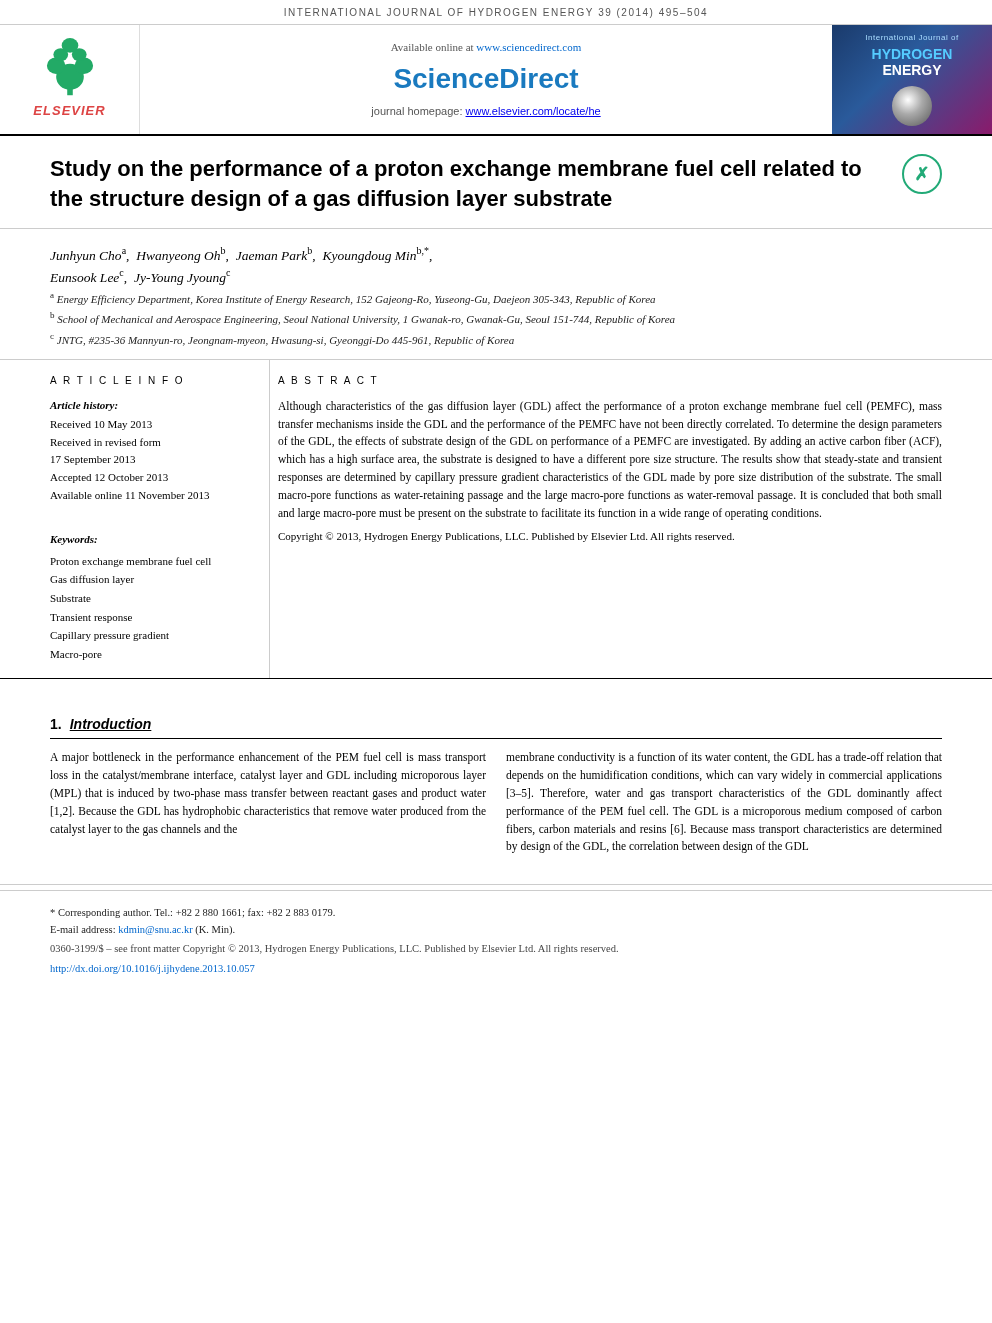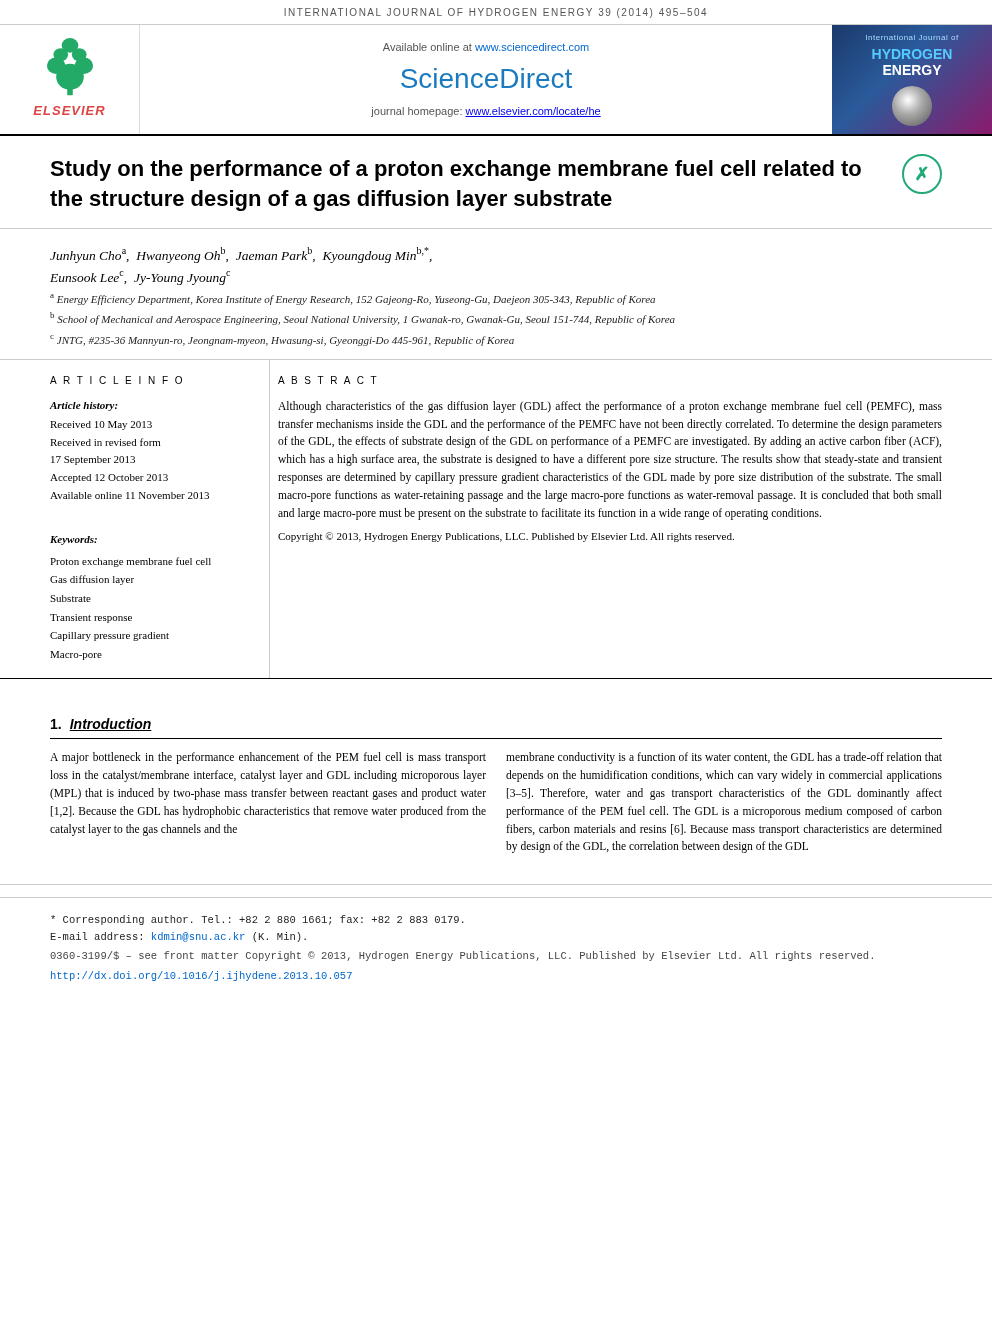--- a/index.html
+++ b/index.html
@@ -63,34 +63,34 @@
       display: flex;
       flex-direction: column;
       align-items: center;
       justify-content: center;
       padding: 10px;
     }
 
     .available-online {
       font-size: 11px;
       color: #555;
-      font-family: Liberation Sans, sans-serif;
+      font-family: Liberation Serif, serif;
       margin-bottom: 4px;
     }
 
     .available-online a {
       color: #0066cc;
       text-decoration: none;
     }
 
     .sciencedirect-brand {
       font-size: 28px;
       color: #f47920;
       font-family: Arial, sans-serif;
-      font-weight: normal;
+      font-weight: bold;
     }
 
     .sciencedirect-brand span {
       color: #1a7abf;
     }
 
     .journal-homepage {
       font-size: 11px;
       color: #555;
       font-family: Arial, sans-serif;
@@ -330,22 +330,21 @@
 
     .text-col p {
       margin-bottom: 8px;
       text-indent: 0;
     }
 
     
     .article-footer {
       padding: 14px 50px 8px;
       border-top: 1px solid #ccc;
-      margin-top: 12px;
-      font-family: Liberation Mono, monospace;
+      margin-top: 5px;
     }
 
     .footnote-line {
       font-size: 10.5px;
       line-height: 1.6;
       color: #222;
     }
 
     .footnote-line a {
       color: #0066cc;

